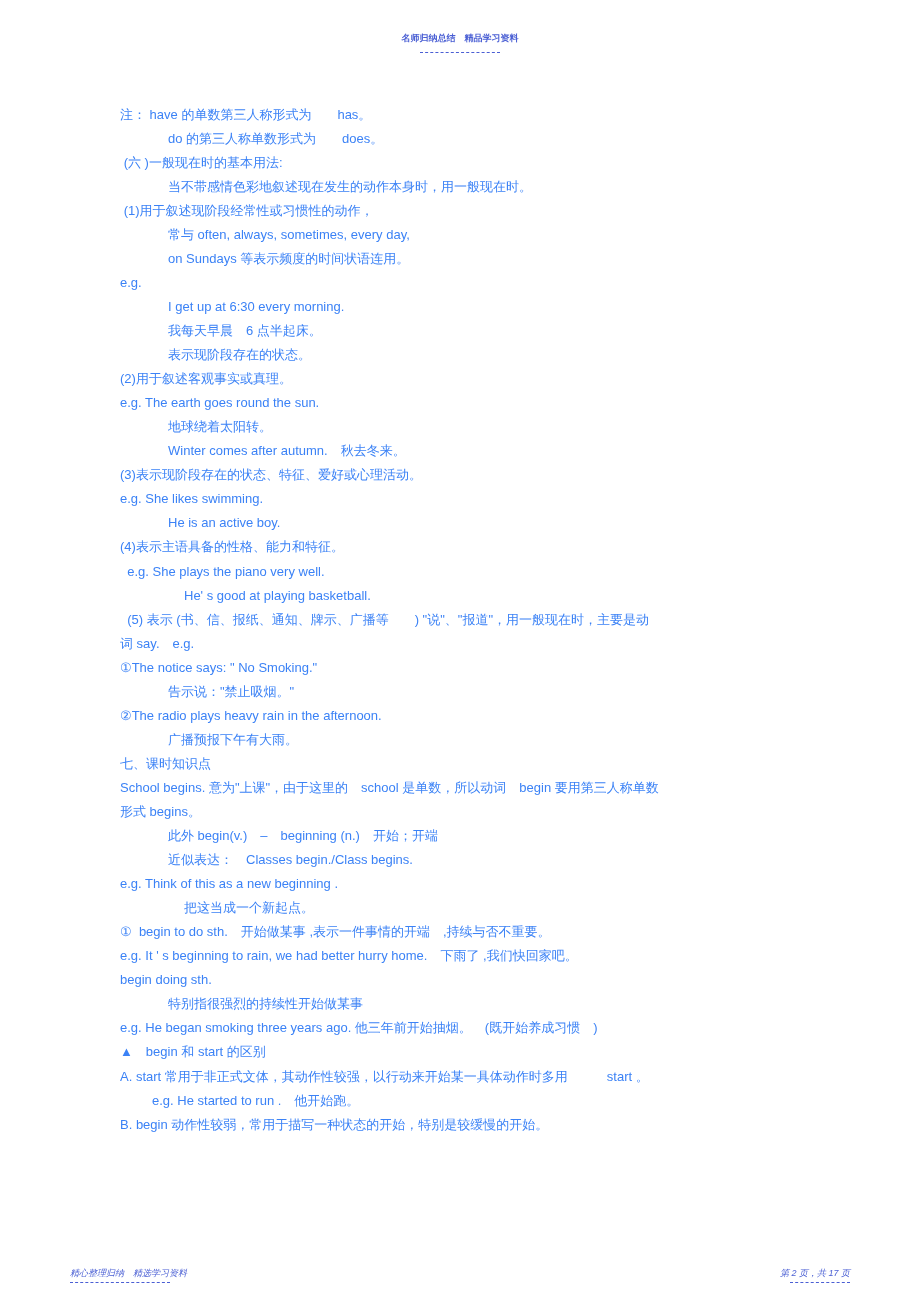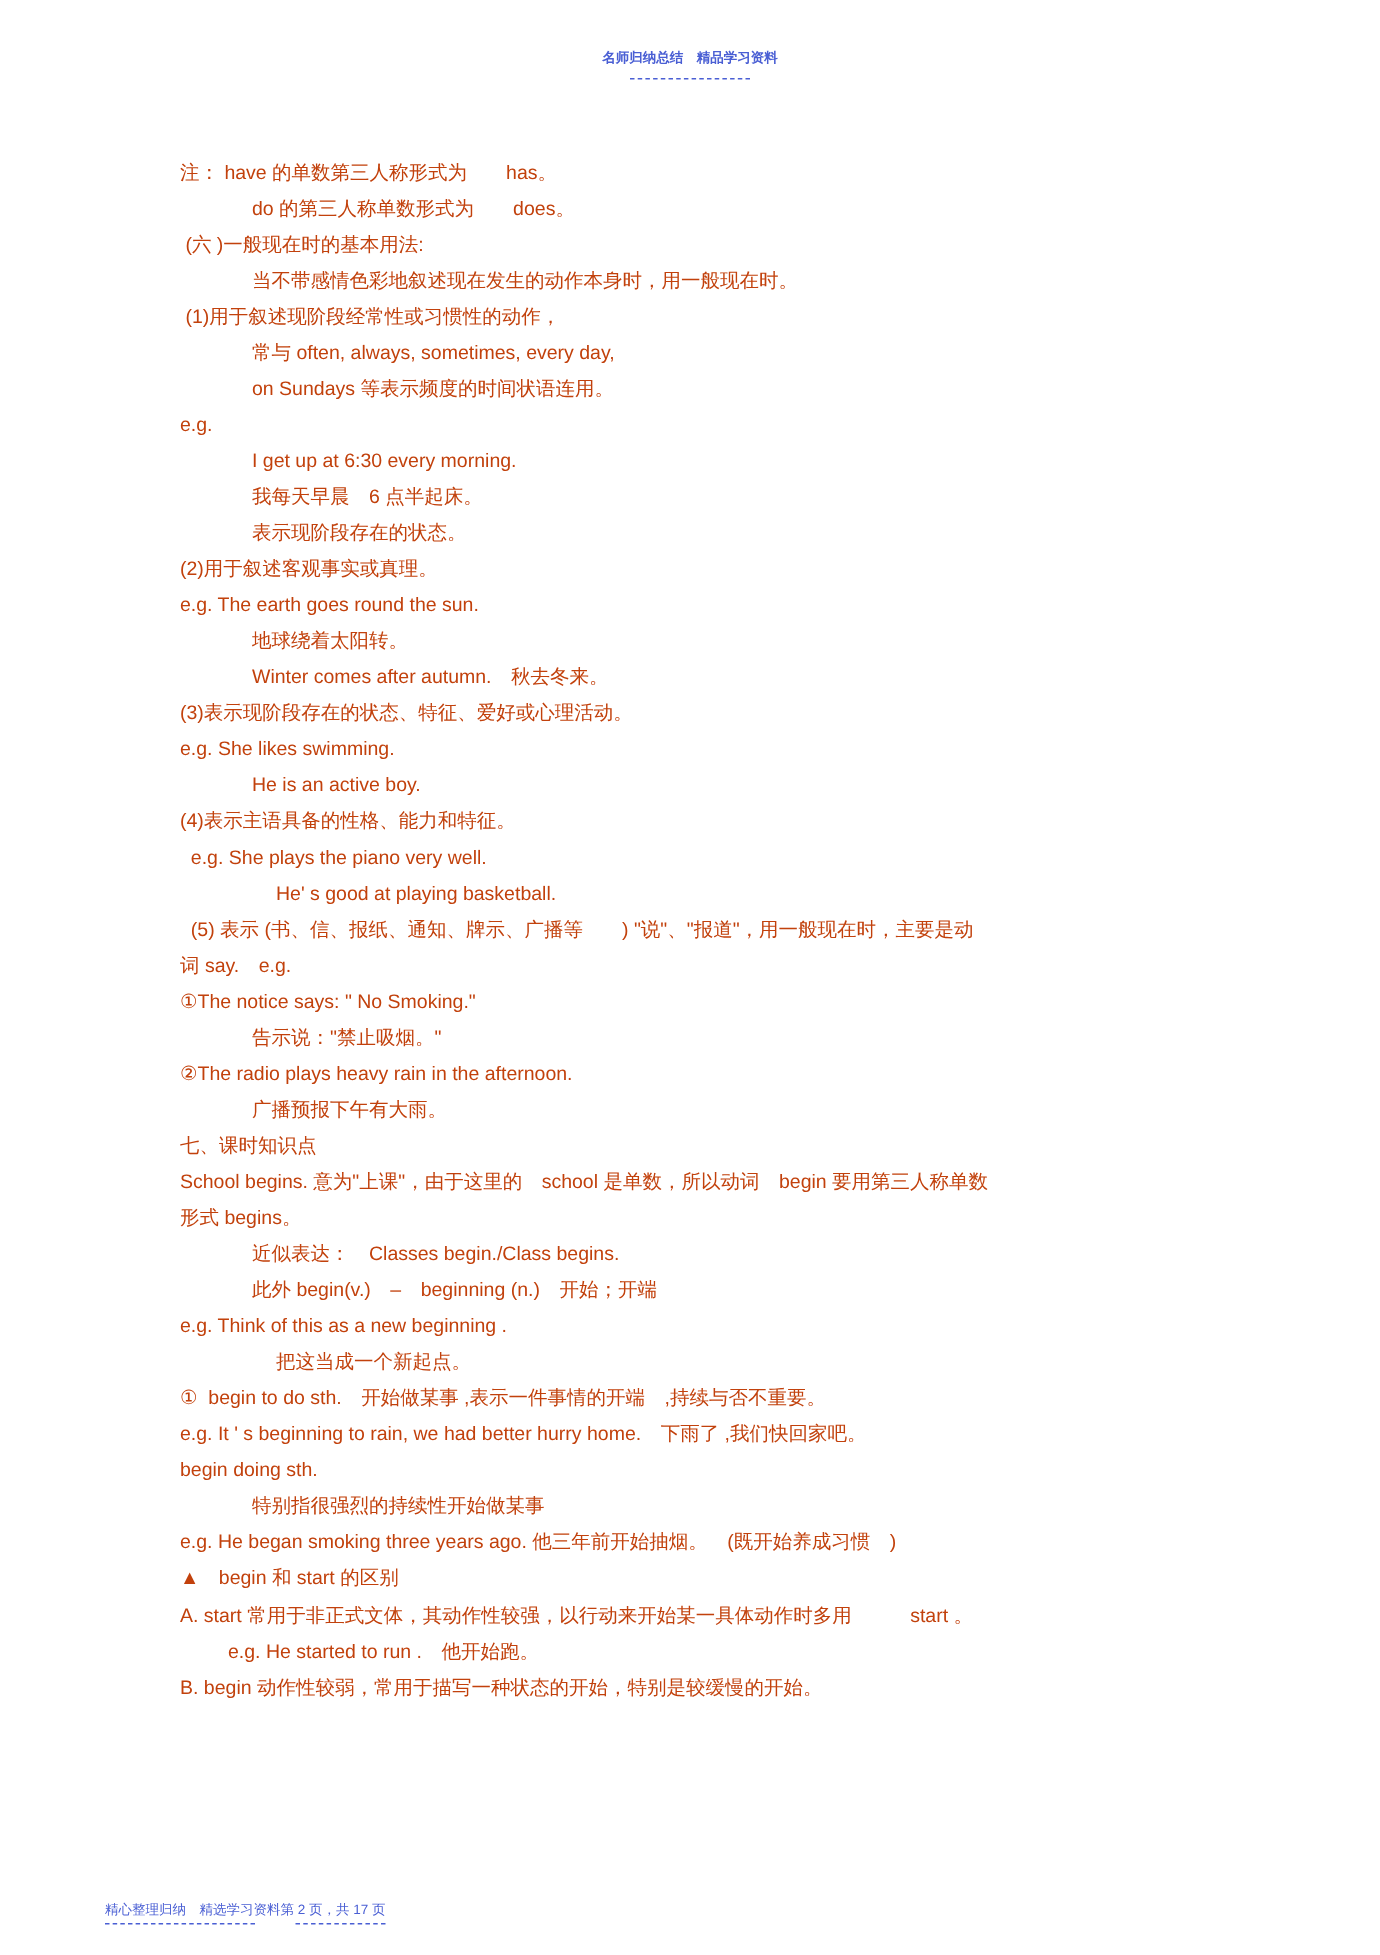--- a/index.html
+++ b/index.html
@@ -24,44 +24,46 @@
       font-size: 9px;
       margin-bottom: 5px;
       font-weight: bold;
     }
     .header-underline {
       width: 80px;
       border-bottom: 1px dashed #4a5fd4;
       margin: 0 auto 50px auto;
     }
     .content {
-      color: #c2410c;
+      color: #3b82f6;
     }
     .line {
       margin: 0;
       white-space: pre-wrap;
     }
     .indent-1 {
       padding-left: 32px;
     }
     .indent-2 {
       padding-left: 48px;
     }
     .indent-3 {
       padding-left: 64px;
     }
     .footer {
       position: absolute;
       bottom: 20px;
       left: 0;
       right: 0;
       display: flex;
+      justify-content: space-between;
       padding: 0 70px;
       color: #4a5fd4;
       font-size: 9px;
+      font-style: italic;
     }
     .footer-left-underline {
       border-bottom: 1px dashed #4a5fd4;
       width: 100px;
     }
     .footer-right-underline {
       border-bottom: 1px dashed #4a5fd4;
       width: 60px;
       margin-left: auto;
     }
@@ -96,22 +98,22 @@
     <div class="line indent-3">He' s good at playing basketball.</div>
     <div class="line">  (5) 表示 (书、信、报纸、通知、牌示、广播等　　) "说"、"报道"，用一般现在时，主要是动</div>
     <div class="line">词 say.　e.g.</div>
     <div class="line">①The notice says: " No Smoking."</div>
     <div class="line indent-2">告示说："禁止吸烟。"</div>
     <div class="line">②The radio plays heavy rain in the afternoon.</div>
     <div class="line indent-2">广播预报下午有大雨。</div>
     <div class="line">七、课时知识点</div>
     <div class="line">School begins. 意为"上课"，由于这里的　school 是单数，所以动词　begin 要用第三人称单数</div>
     <div class="line">形式 begins。</div>
+    <div class="line indent-2">此外 begin(v.)　–　beginning (n.)　开始；开端</div>
     <div class="line indent-2">近似表达：　Classes begin./Class begins.</div>
-    <div class="line indent-2">此外 begin(v.)　–　beginning (n.)　开始；开端</div>
     <div class="line">e.g. Think of this as a new beginning .</div>
     <div class="line indent-3">把这当成一个新起点。</div>
     <div class="line">①  begin to do sth.　开始做某事 ,表示一件事情的开端　,持续与否不重要。</div>
     <div class="line">e.g. It ' s beginning to rain, we had better hurry home.　下雨了 ,我们快回家吧。</div>
     <div class="line">begin doing sth.</div>
     <div class="line indent-2">特别指很强烈的持续性开始做某事</div>
     <div class="line">e.g. He began smoking three years ago. 他三年前开始抽烟。　(既开始养成习惯　)</div>
     <div class="line">▲　begin 和 start 的区别</div>
     <div class="line">A. start 常用于非正式文体，其动作性较强，以行动来开始某一具体动作时多用　　　start 。</div>
     <div class="line indent-1">e.g. He started to run .　他开始跑。</div>

